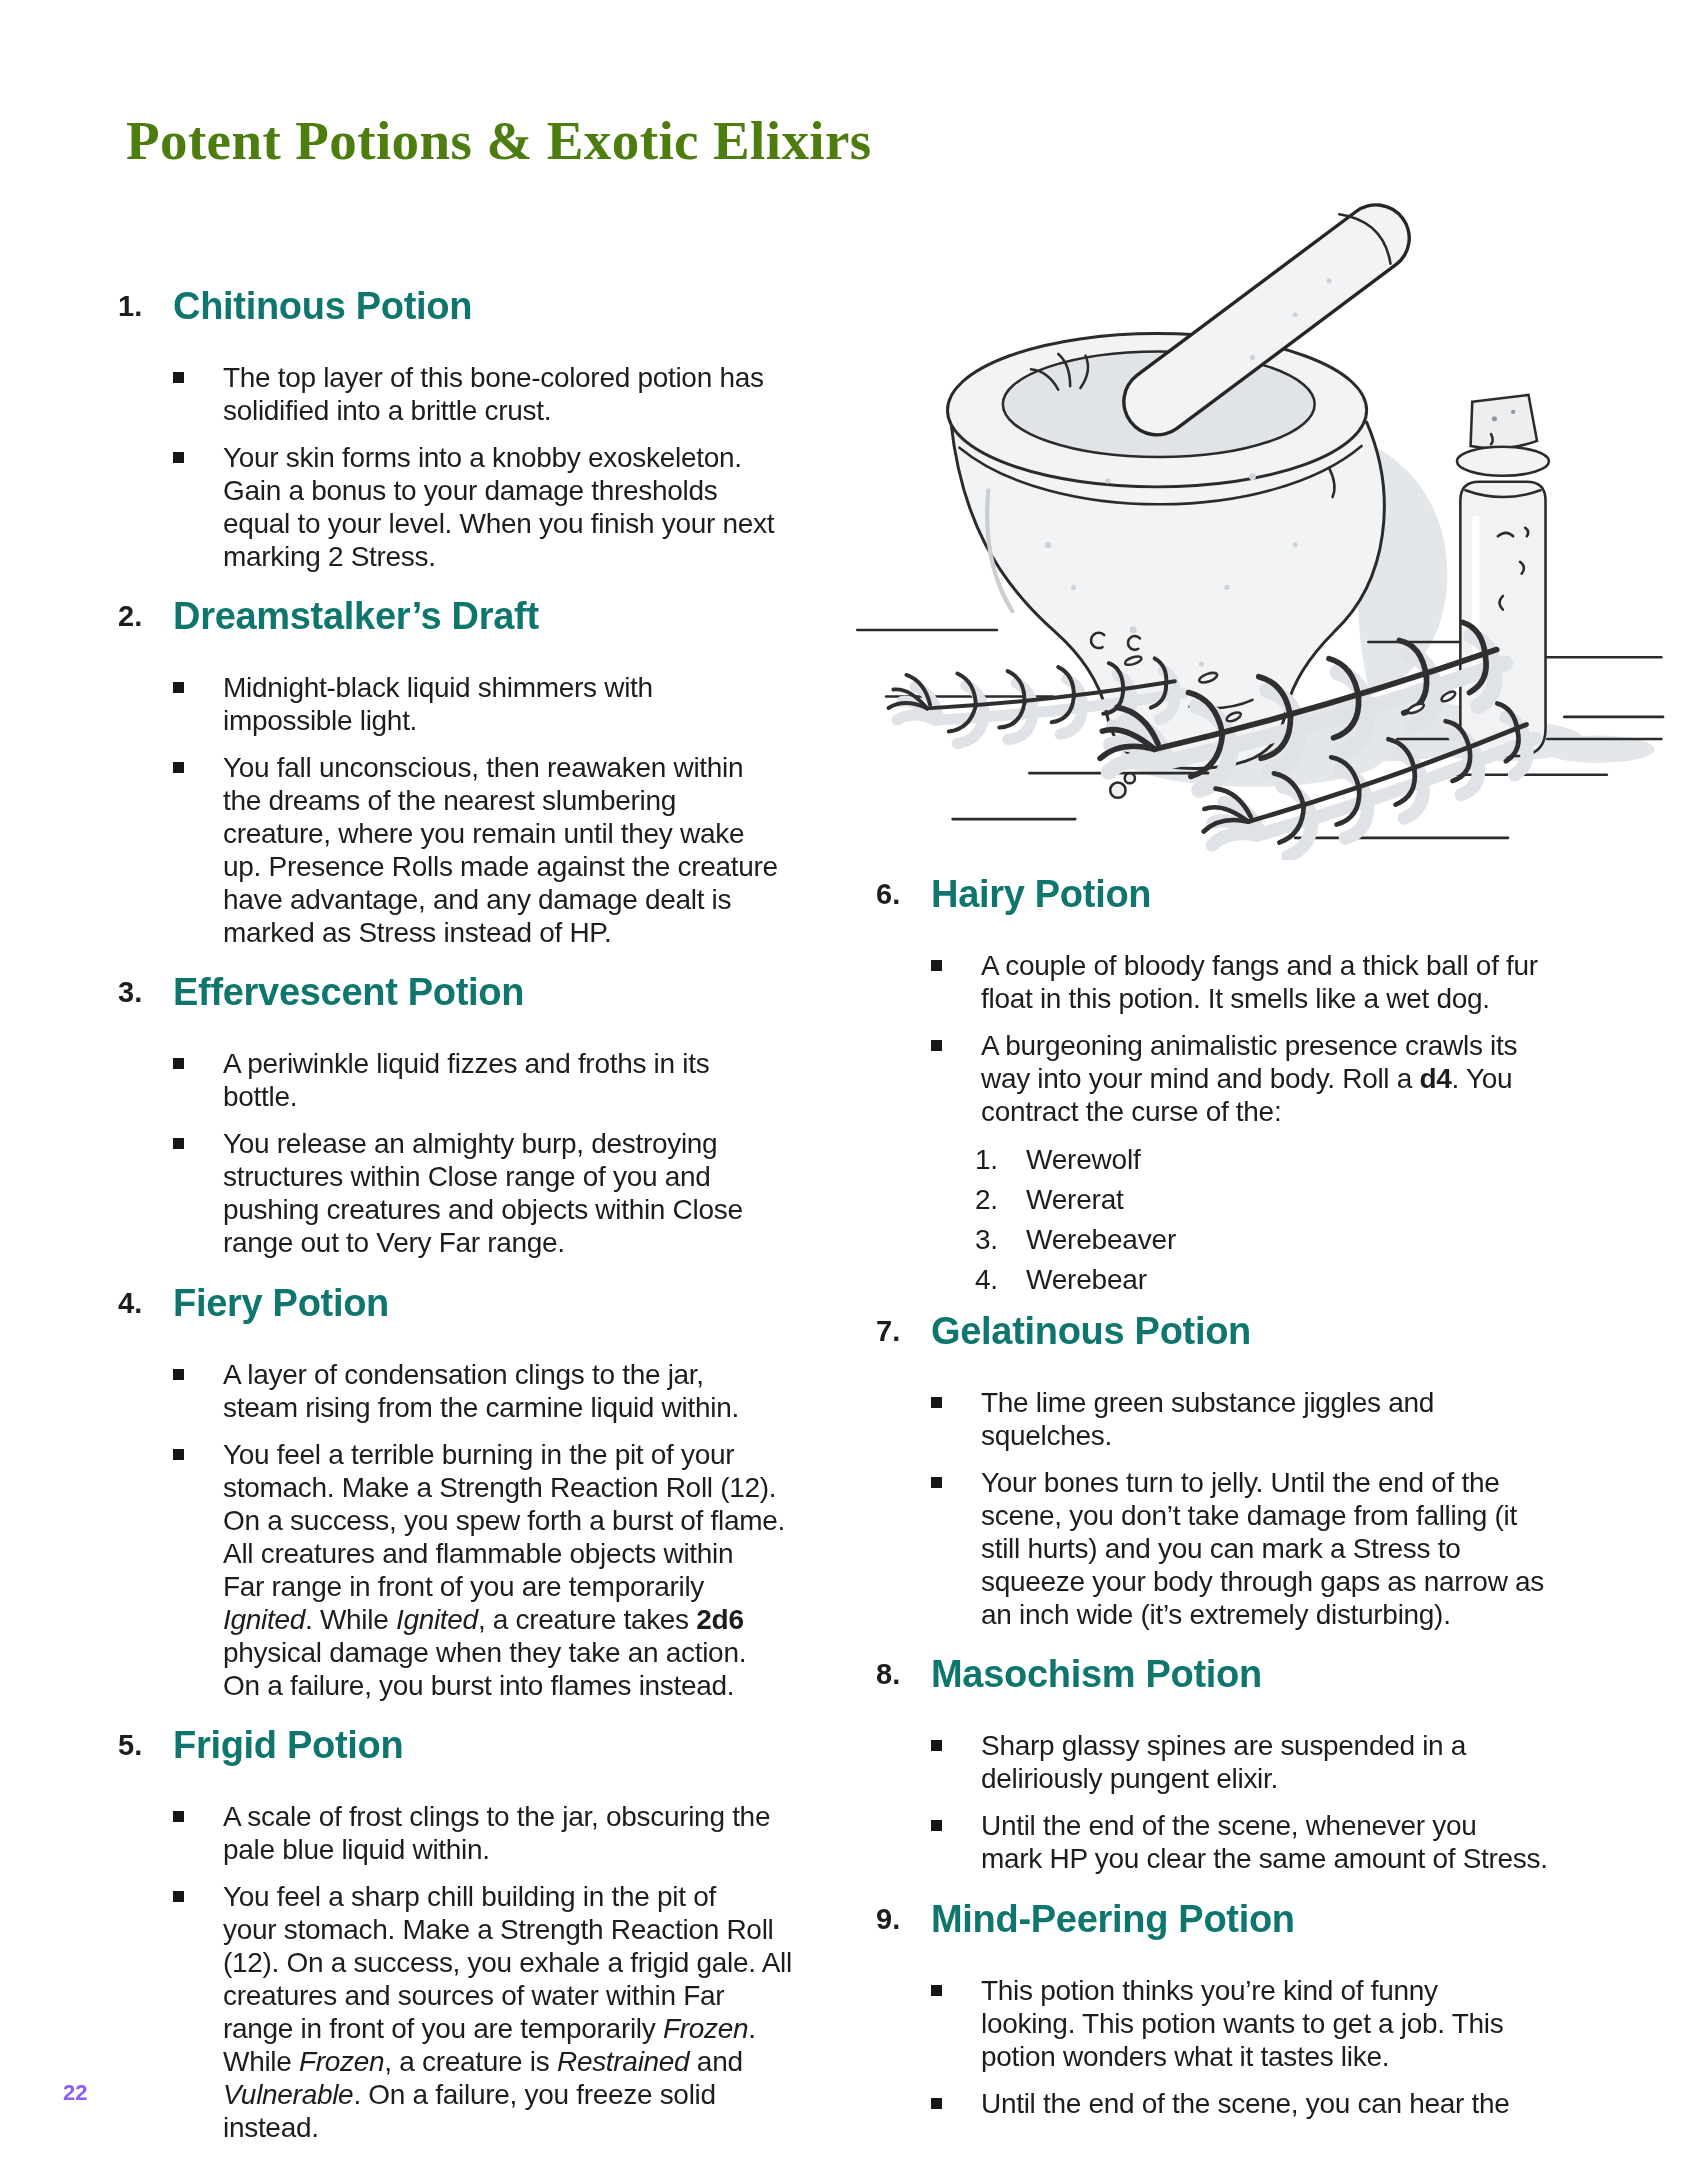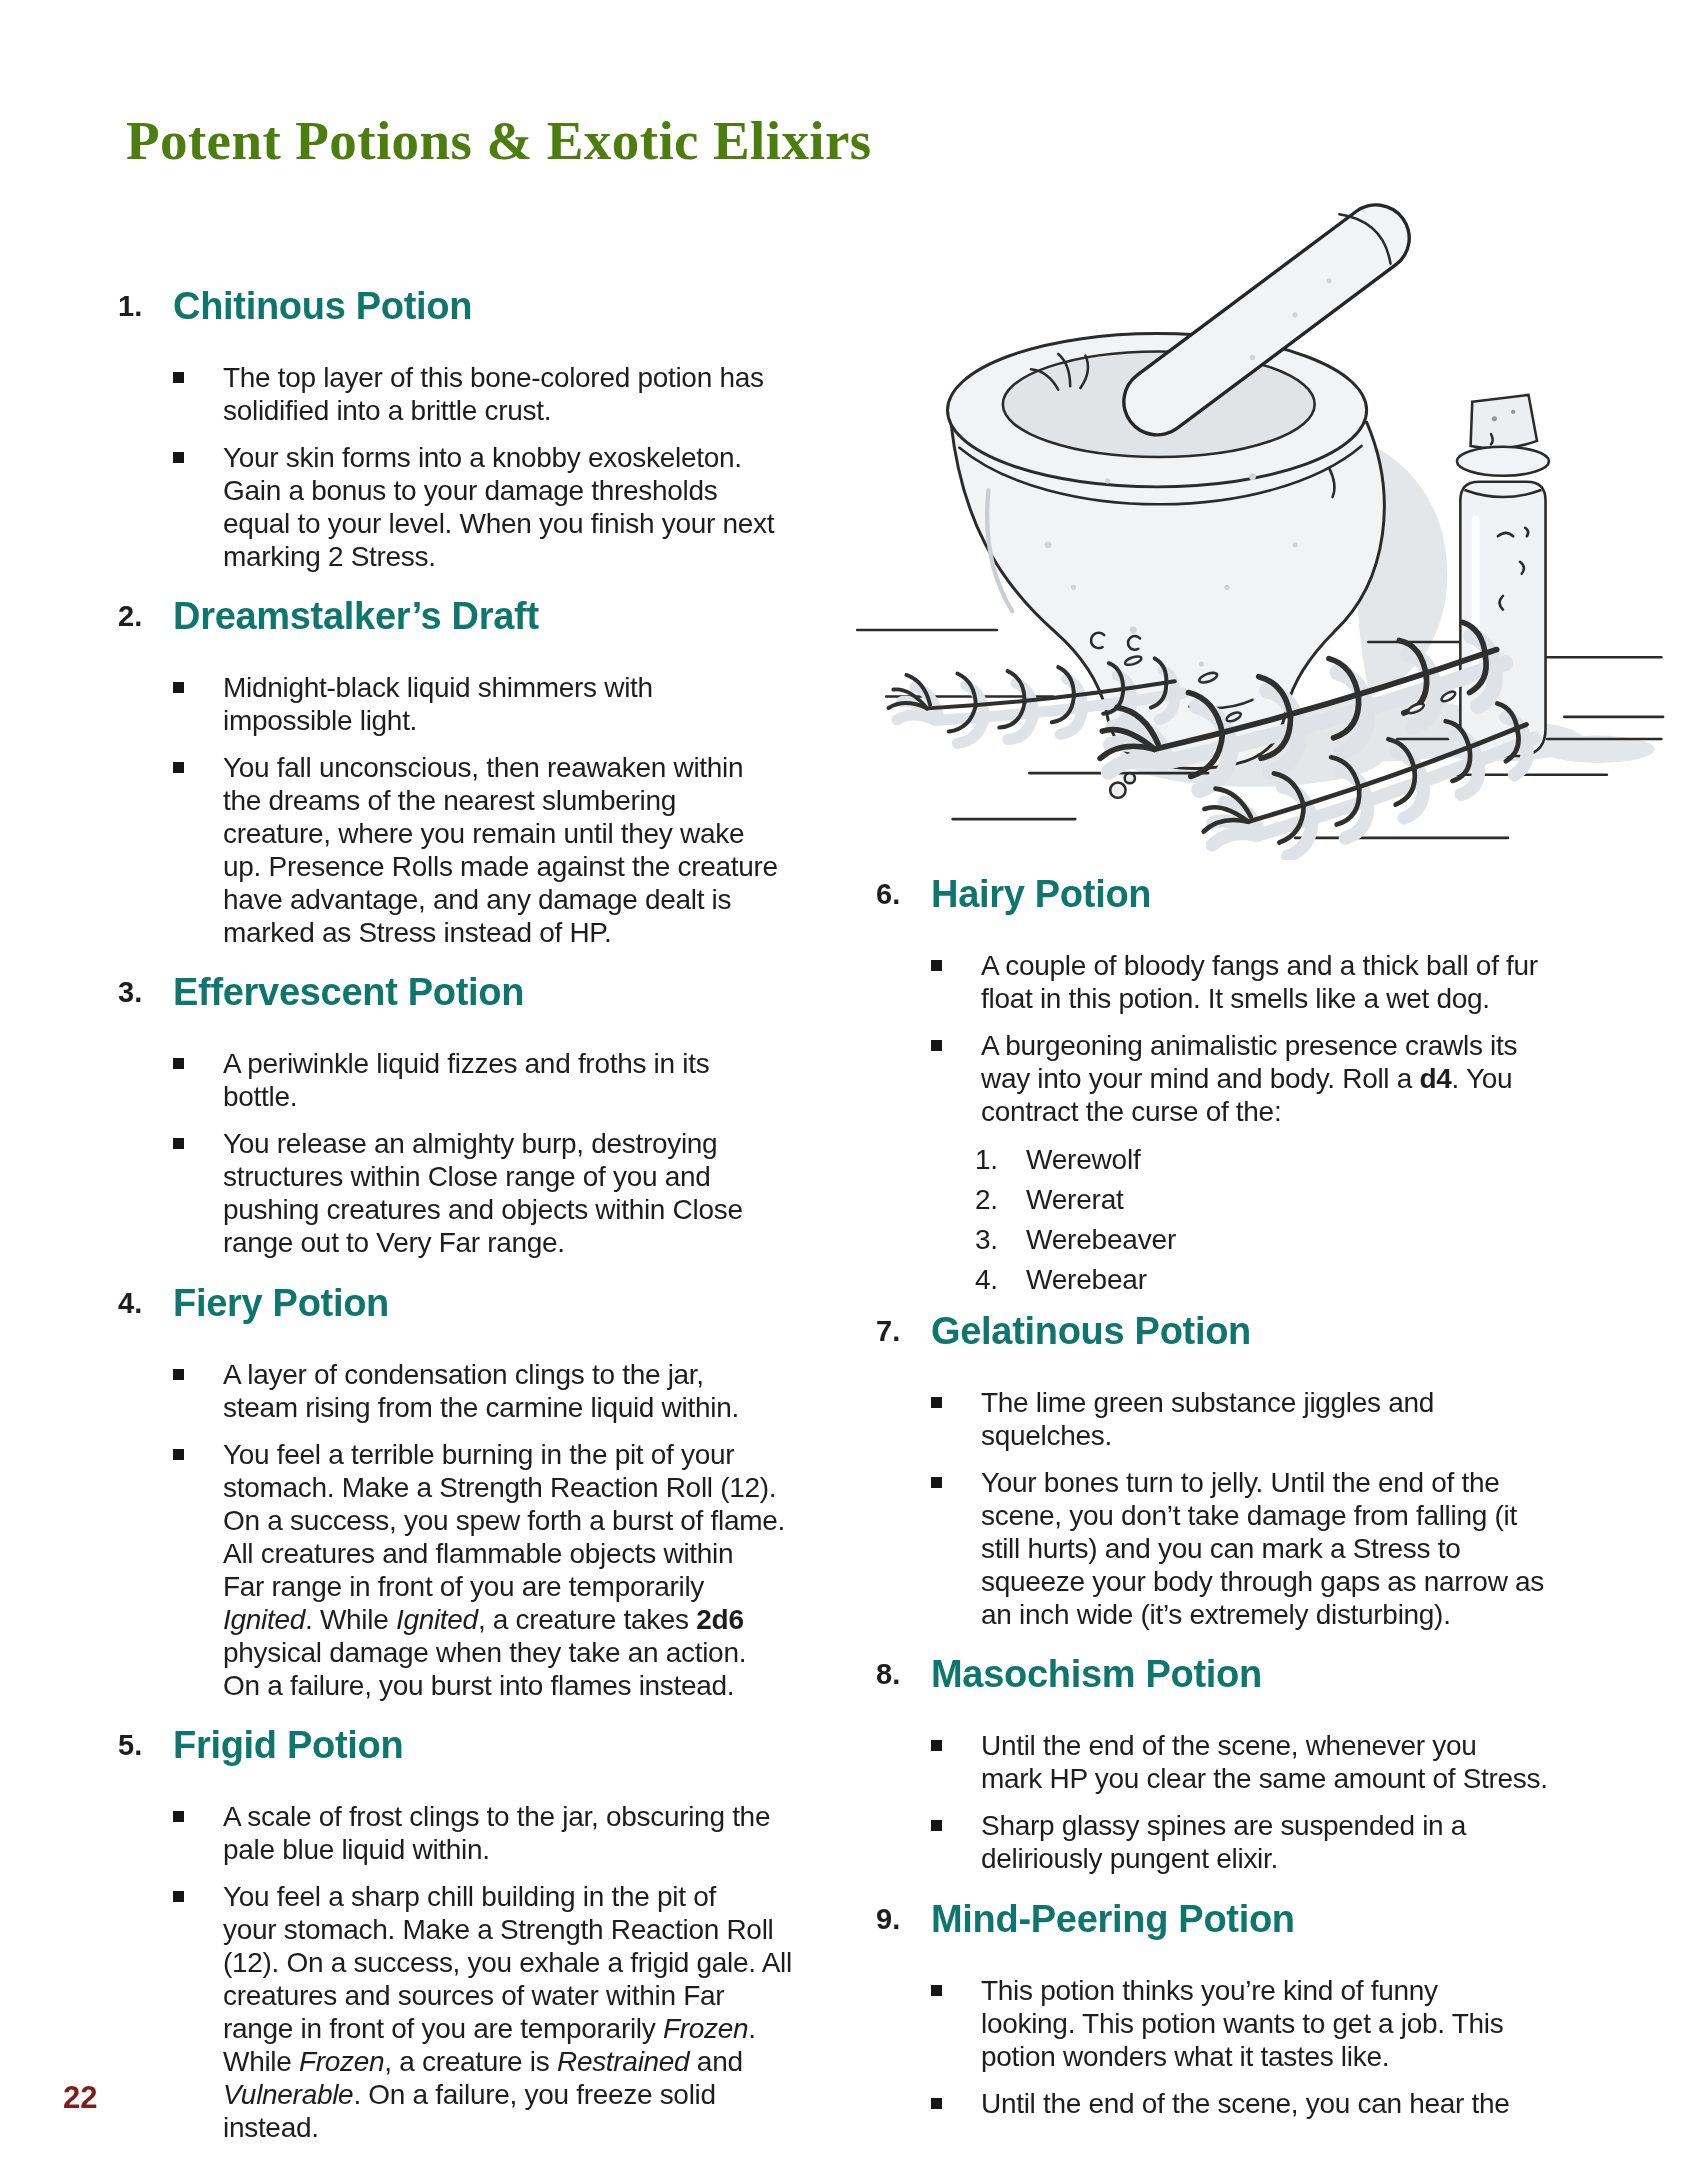--- a/index.html
+++ b/index.html
@@ -22,21 +22,21 @@
   .bullet{display:grid;grid-template-columns:50px 1fr;margin:14px 0 12px 0;}
   .sq{width:11px;height:11px;background:#161616;margin-top:11px;}
   .btext{font-size:28px;line-height:33px;letter-spacing:-0.3px;}
   .line{white-space:nowrap;}
   .line em{font-style:italic;}
   .line strong{font-weight:700;}
   .subol{margin:7.7px 0 0 44px;}
   .subrow{display:grid;grid-template-columns:51px 1fr;font-size:28px;line-height:40px;letter-spacing:-0.2px;}
   .sub-num{font-weight:400;}
   .illustration{position:absolute;left:852px;top:187px;width:818px;height:673px;}
-  .pagenum{position:absolute;left:63px;top:2080px;font-size:31px;font-weight:700;color:#7f1d1d;}
+  .pagenum{position:absolute;left:63px;top:2080px;font-size:22px;font-weight:700;color:#8b5cf6;}
   .ink{stroke:#2b2b2b;fill:none;stroke-width:3;stroke-linecap:round;}
   .ink35{stroke:#2b2b2b;fill:#f1f3f5;stroke-width:3.5;}
   .shade{fill:#e3e7ea;stroke:none;}
   .lightline{stroke:#c9ced3;stroke-width:5;fill:none;stroke-linecap:round;}
   .sprig-use{stroke:#2f2f2f;fill:none;stroke-width:5;stroke-linecap:round;}
   .sprig-shadow{stroke:#dfe3e7;fill:none;stroke-width:14;stroke-linecap:round;}
 </style>
 <title>Potent Potions &amp; Exotic Elixirs</title></head>
 <body>
 
@@ -348,29 +348,29 @@
         </div>
       </div>
     </section>
     <section class="potion">
       <div class="num">8.</div>
       <div class="head">Masochism Potion</div>
       <div class="bullets">
         <div class="bullet">
           <span class="sq"></span>
           <div class="btext">
+            <div class="line"><span>Sharp glassy spines are suspended in a</span></div>
+            <div class="line"><span>deliriously pungent elixir.</span></div>
+          </div>
+        </div>
+        <div class="bullet">
+          <span class="sq"></span>
+          <div class="btext">
             <div class="line"><span>Until the end of the scene, whenever you</span></div>
             <div class="line"><span>mark HP you clear the same amount of Stress.</span></div>
-          </div>
-        </div>
-        <div class="bullet">
-          <span class="sq"></span>
-          <div class="btext">
-            <div class="line"><span>Sharp glassy spines are suspended in a</span></div>
-            <div class="line"><span>deliriously pungent elixir.</span></div>
           </div>
         </div>
       </div>
     </section>
     <section class="potion">
       <div class="num">9.</div>
       <div class="head">Mind-Peering Potion</div>
       <div class="bullets">
         <div class="bullet">
           <span class="sq"></span>

